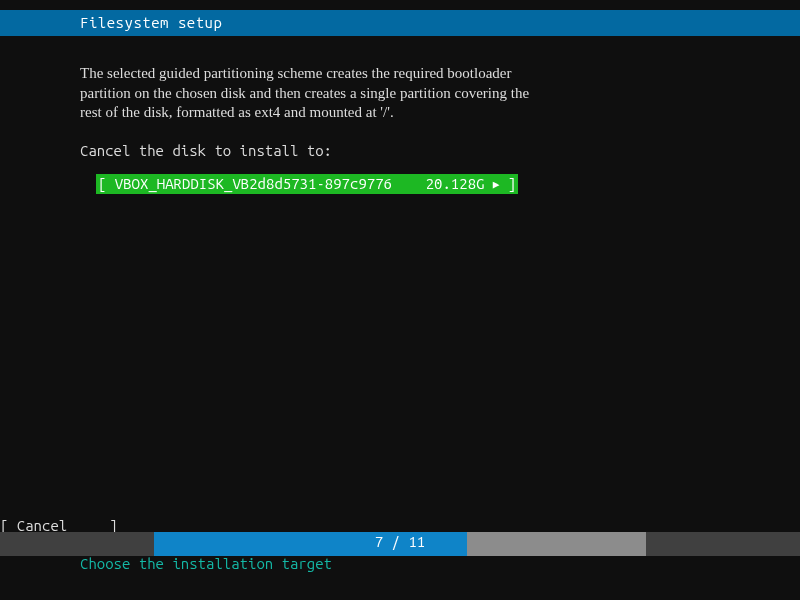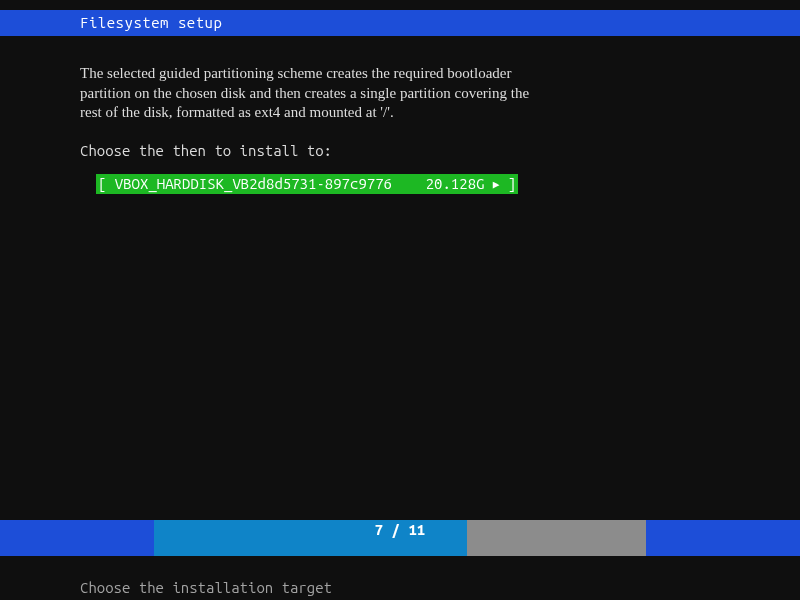--- a/index.html
+++ b/index.html
@@ -17,21 +17,21 @@
       width: 800px;
       height: 600px;
       background: #0f0f0f;
     }
     .header-bar {
       position: absolute;
       top: 10px;
       left: 0;
       width: 100%;
       height: 26px;
-      background: #1d4ed8;
+      background: #0369a1;
       color: #fff;
       line-height: 26px;
       padding-left: 80px;
       letter-spacing: 0.5px;
     }
     .body-area {
       position: absolute;
       top: 64px;
       left: 80px;
       right: 60px;
@@ -67,24 +67,23 @@
       width: 100%;
       text-align: left;
       color: #ddd;
     }
     .cancel-btn { white-space: pre; }
     .progress-strip {
       position: absolute;
       bottom: 44px;
       left: 0;
       width: 100%;
-      height: 36px;
-      background: #1d4ed8;
+      height: 24px;
+      background: #404040;
       color: #fff;
-      font-weight: bold;
     }
     .progress-strip .grey {
       position: absolute;
       left: 154px;
       right: 154px;
       height: 100%;
       background: #8c8c8c;
     }
     .progress-strip .blue {
       position: absolute;
@@ -97,39 +96,39 @@
       top: 0;
       left: 0;
       width: 100%;
       height: 100%;
       line-height: 20px;
       text-align: center;
       color: #fff;
     }
     .footer-hint {
       position: absolute;
-      bottom: 4px;
+      bottom: 28px;
       left: 80px;
-      color: #a3a3a3;
+      color: #14b8a6;
     }
   </style>
 </head>
 <body>
 
 <div class="screen">
 
   <div class="header-bar">
     <span>Filesystem setup</span>
   </div>
 
   <div class="body-area">
     <div class="desc">The selected guided partitioning scheme creates the required bootloader
 partition on the chosen disk and then creates a single partition covering the
 rest of the disk, formatted as ext4 and mounted at '/'.</div>
-    <div class="prompt">Choose the then to install to:</div>
+    <div class="prompt">Cancel the disk to install to:</div>
     <div class="disk-row"><span class="bracket">[ </span><span>VBOX_HARDDISK_VB2d8d5731-897c9776</span><span>    </span><span>20.128G</span><span> </span><span class="disk-arrow">▶</span><span class="bracket"> ]</span></div>
   </div>
 
   <div class="cancel-row">
     <span class="cancel-btn">[ <span>Cancel</span>     ]</span>
   </div>
 
   <div class="progress-strip">
     <div class="grey"></div>
     <div class="blue" id="prog-fill" style="width: 312.912px;"></div>

